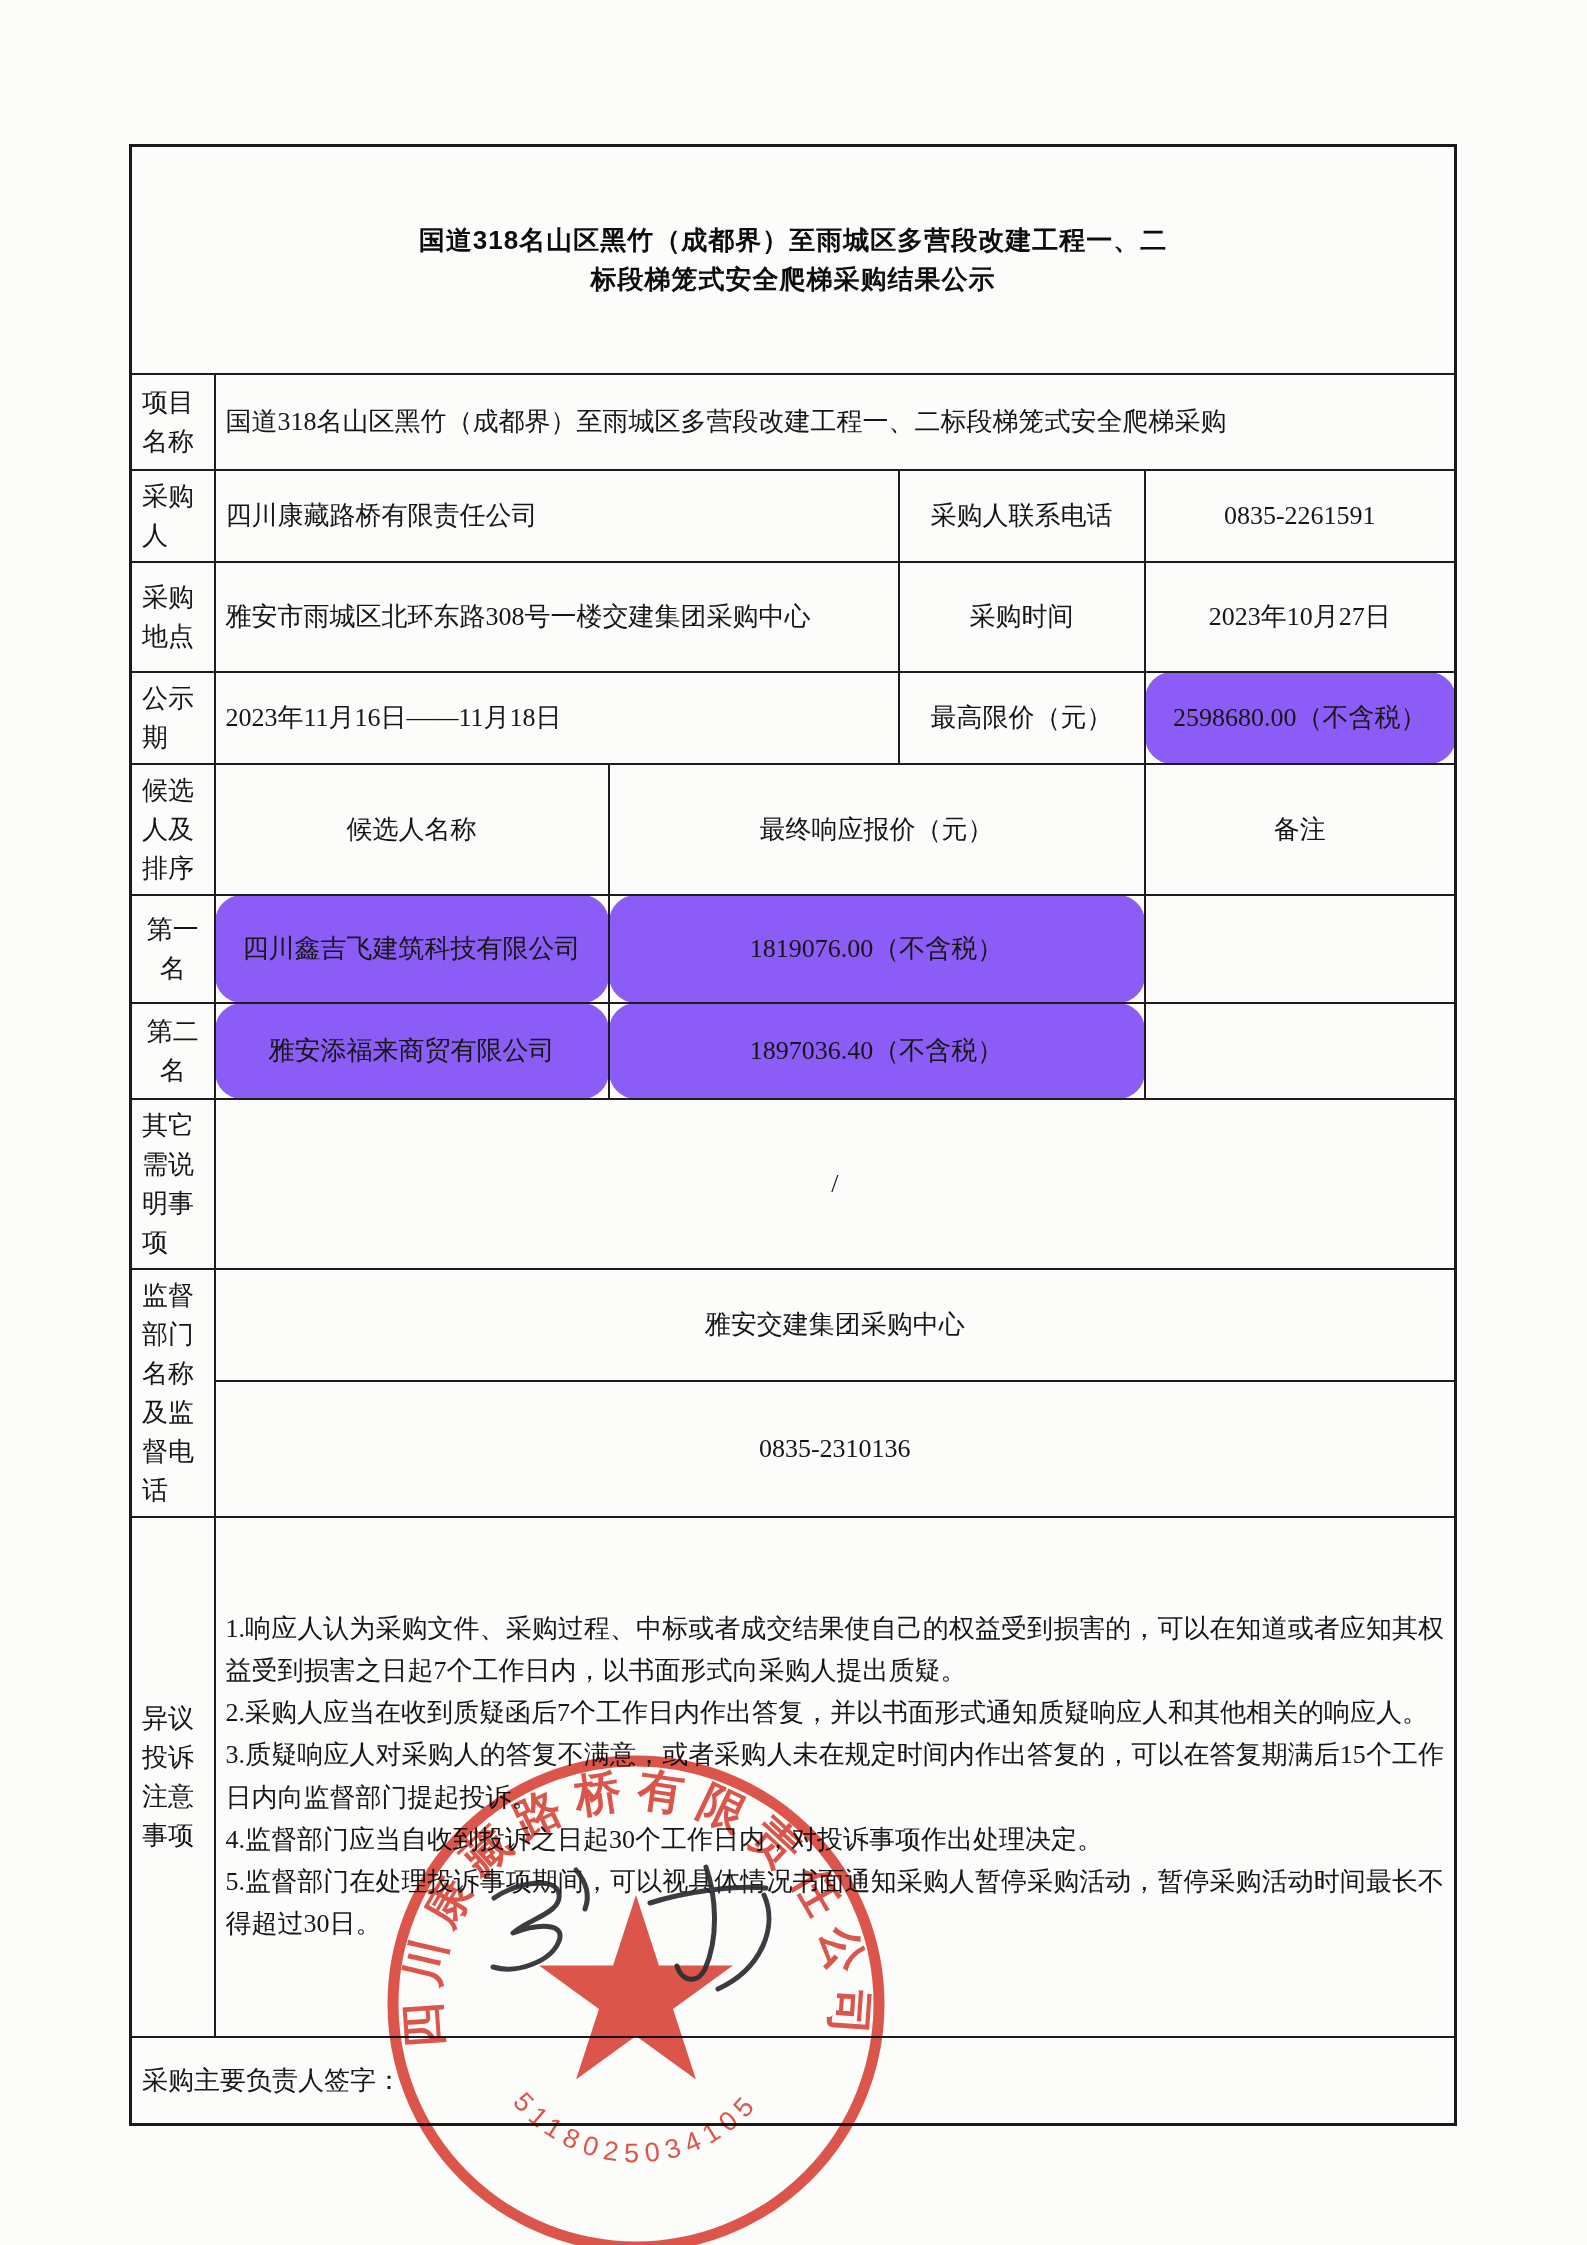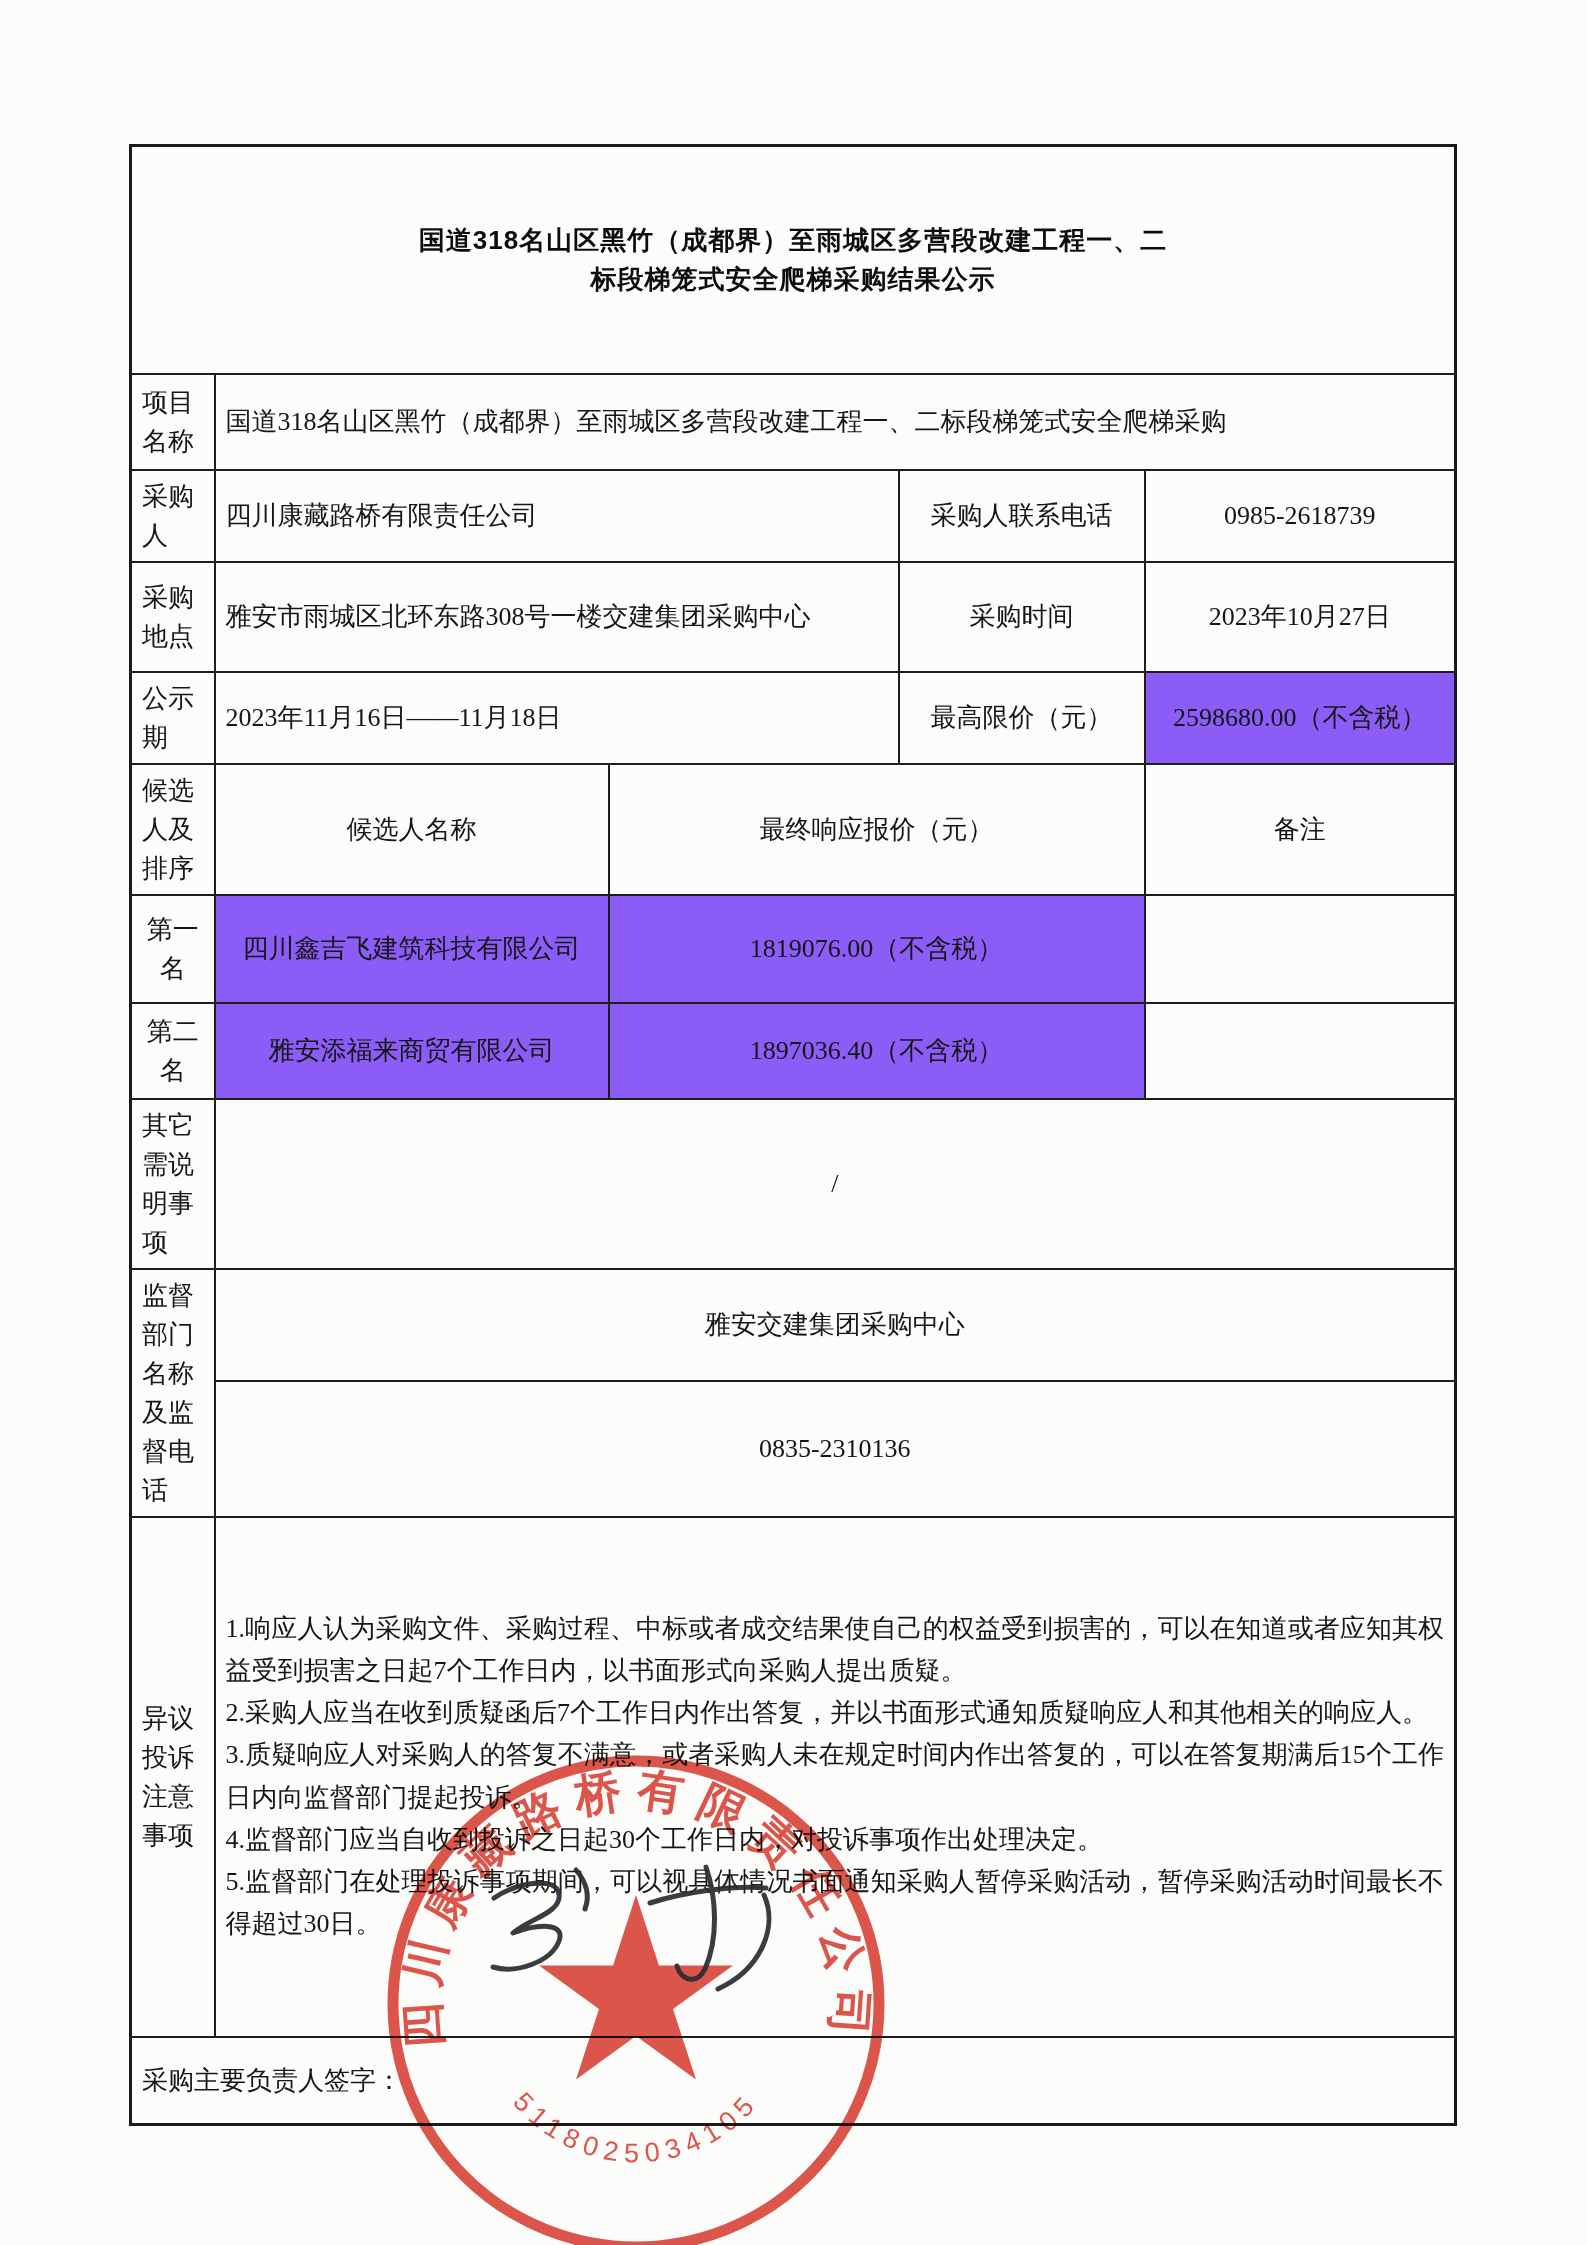--- a/index.html
+++ b/index.html
@@ -31,21 +31,21 @@
   .title-cell{
     text-align:center;
     font-family:"Liberation Sans","DejaVu Sans",sans-serif;
     font-weight:700;
     font-size:40px;
     line-height:1.6;
     letter-spacing:1px;
     color:#0d0d0d;
   }
   td.lbl{padding:6px 4px 6px 7px;}
-  td.c{text-align:center;}
+  td.c{text-align:center;border-radius:27px;}
   td.hl{background:#8b5cf6;}
   td.addr{padding-right:56px;}
   td.objection-cell{padding:10px 14px;font-family:Liberation Serif, serif;}
   .obj-line{font-size:26px;line-height:1.62;text-align:justify;}
   td.sig-cell{
     border:2px solid #1d1d1d;
     font-size:27px;
     padding-left:26px;
     vertical-align:middle;
   }
@@ -79,21 +79,21 @@
 
     <tr style="height:96px">
       <td class="lbl">项目名称</td>
       <td colspan="4">国道318名山区黑竹（成都界）至雨城区多营段改建工程一、二标段梯笼式安全爬梯采购</td>
     </tr>
 
     <tr style="height:80px">
       <td class="lbl">采购人</td>
       <td colspan="2">四川康藏路桥有限责任公司</td>
       <td class="c">采购人联系电话</td>
-      <td class="c">0985-2618739</td>
+      <td class="c">0835-2261591</td>
     </tr>
 
     <tr style="height:110px">
       <td class="lbl">采购地点</td>
       <td colspan="2" class="addr">雅安市雨城区北环东路308号一楼交建集团采购中心</td>
       <td class="c">采购时间</td>
       <td class="c">2023年10月27日</td>
     </tr>
 
     <tr style="height:86px">

